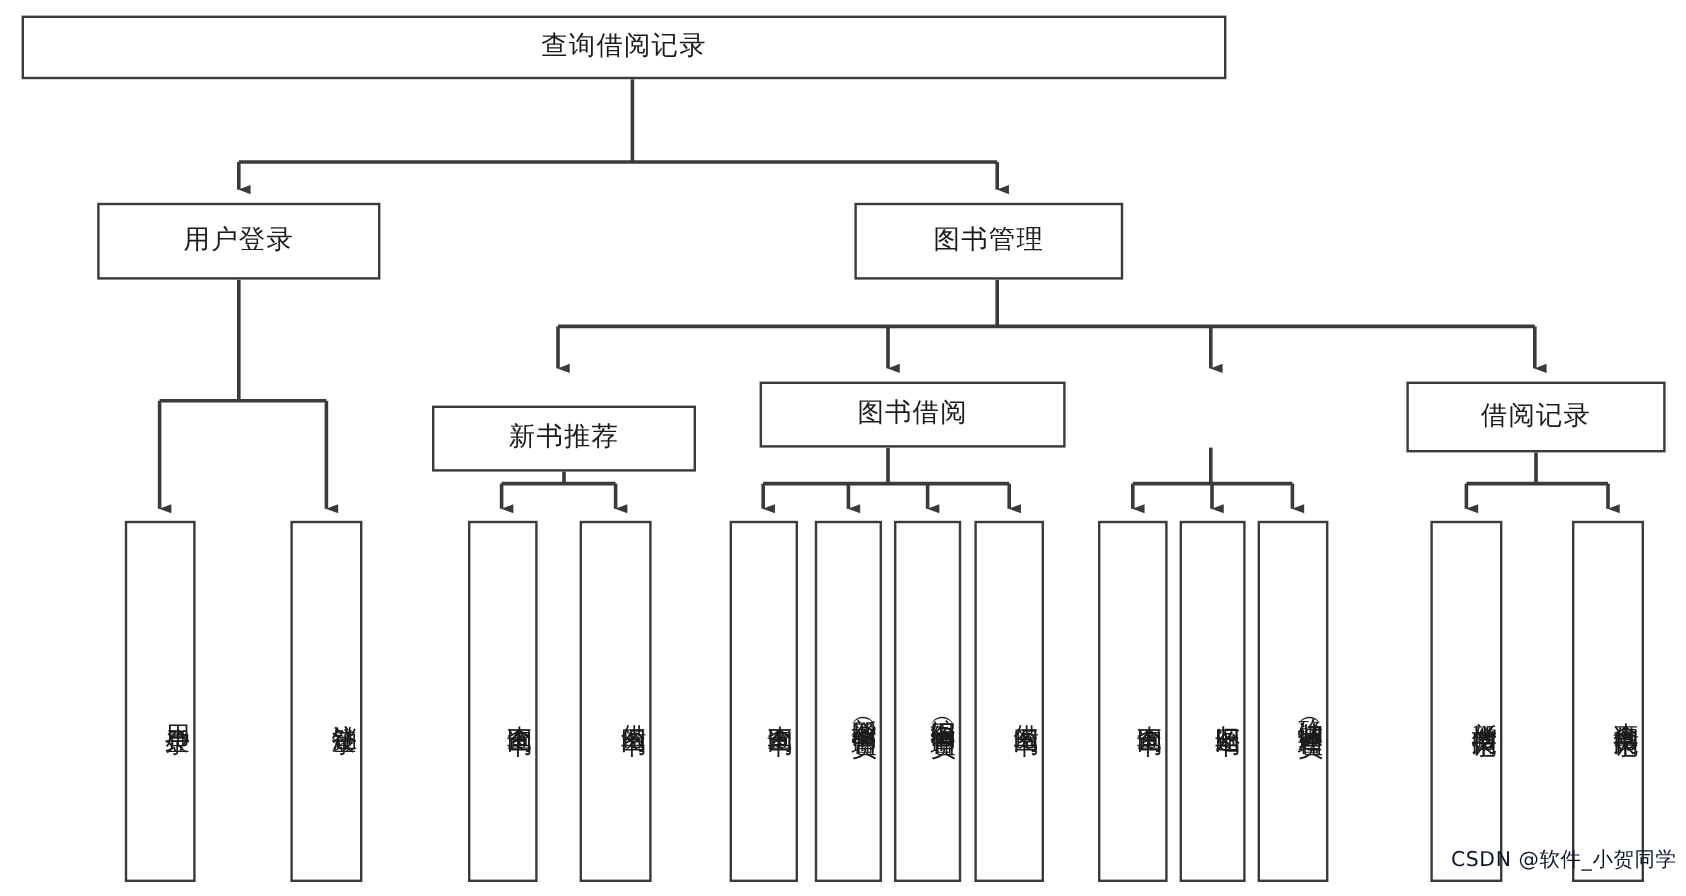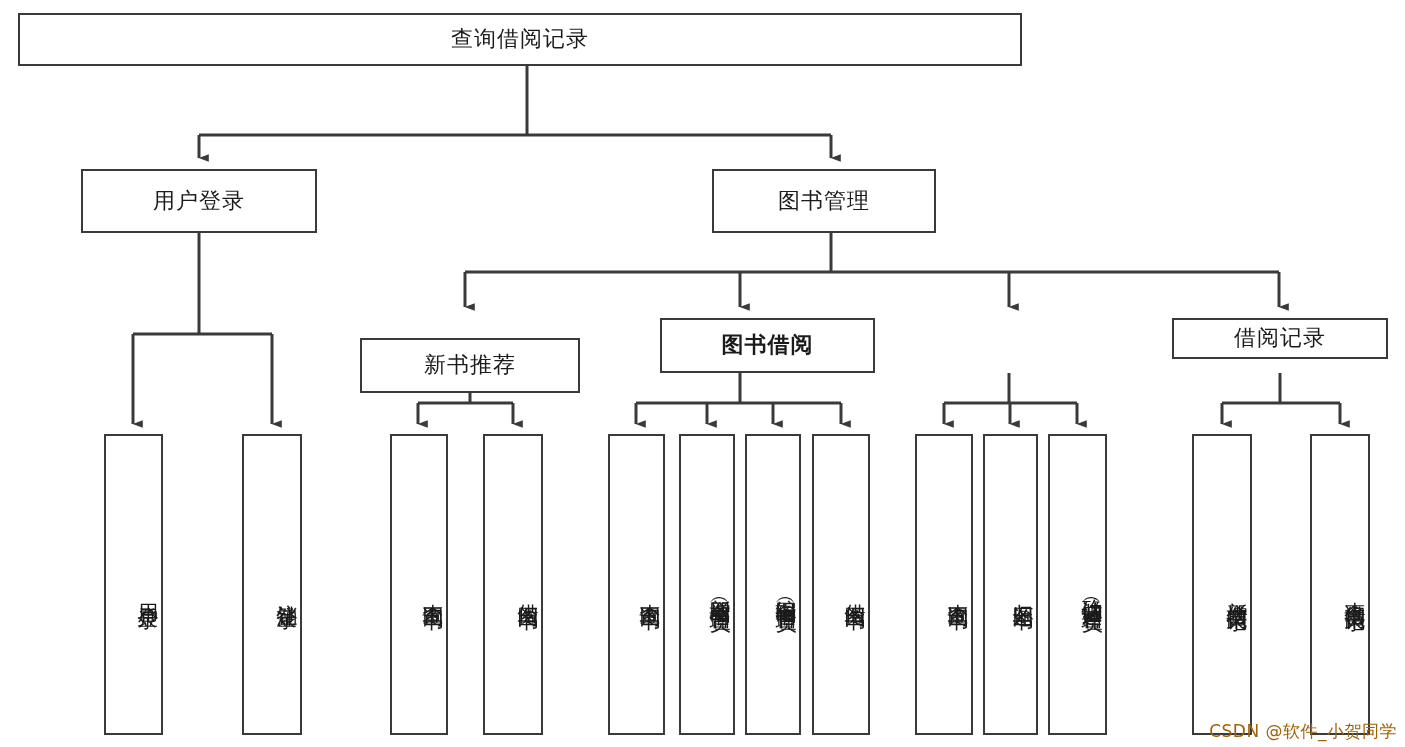--- a/index.html
+++ b/index.html
@@ -55,23 +55,23 @@
   .node-label {
     display: block;
     white-space: pre-line;
   }
   .node.vertical .node-label {
     white-space: nowrap;
   }
   #watermark {
     position: absolute;
     right: 8px;
-    bottom: 4px;
+    bottom: 19px;
     font-size: 17px;
-    color: #a16207;
+    color: #0f172a;
     letter-spacing: 0.5px;
     user-select: none;
     white-space: nowrap;
   }
 </style>
 </head>
 <body>
 
 <div id="diagram-root">
 
@@ -132,24 +132,24 @@
   <div class="node horizontal" style="left:81px; top:169px; width:236px; height:64px;">
     <span class="node-label">用户登录</span>
   </div>
   <div class="node horizontal" style="left:712px; top:169px; width:224px; height:64px;">
     <span class="node-label">图书管理</span>
   </div>
 
   <div class="node horizontal" style="left:360px; top:318px; width:220px; height:55px;margin-top:20px;">
     <span class="node-label">新书推荐</span>
   </div>
-  <div class="node horizontal" style="left:660px; top:318px; width:215px; height:55px;font-weight:bold;">
+  <div class="node horizontal" style="left:633px; top:318px; width:255px; height:55px;">
     <span class="node-label">图书借阅</span>
   </div>
-  <div class="node horizontal" style="left:1172px; top:318px; width:216px; height:41px;">
+  <div class="node horizontal" style="left:1172px; top:318px; width:216px; height:59px;">
     <span class="node-label">借阅记录</span>
   </div>
 
   <div class="node vertical" style="left:104px; top:434px; width:59px; height:301px;">
     <span class="node-label">用户登录</span>
   </div>
   <div class="node vertical" style="left:242px; top:434px; width:60px; height:301px;">
     <span class="node-label">注销登录</span>
   </div>
 

